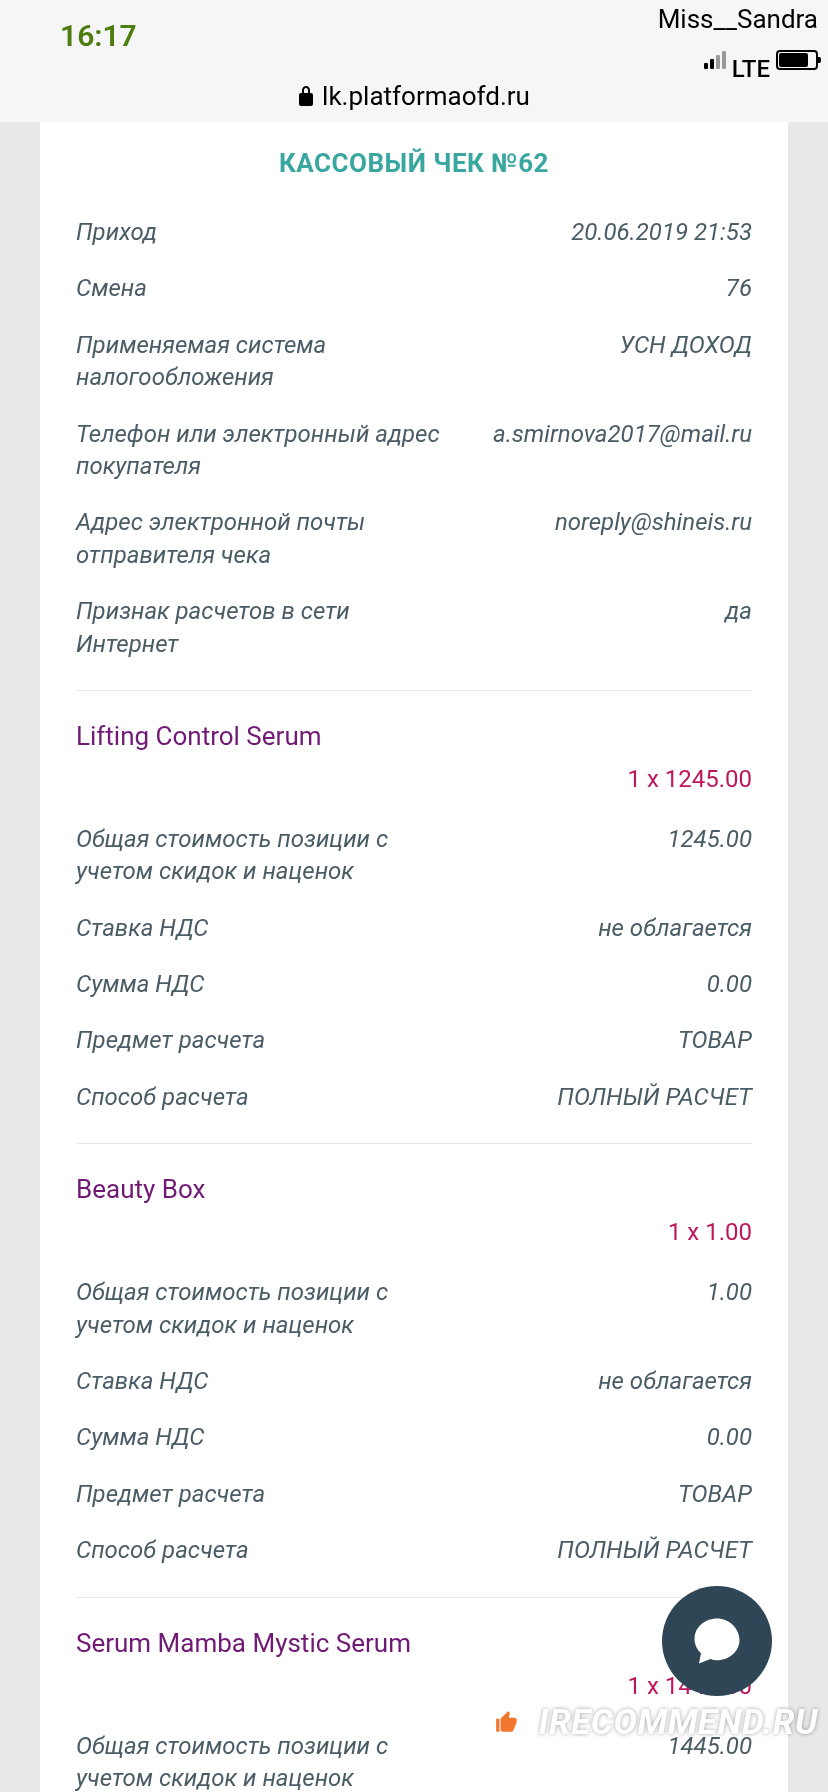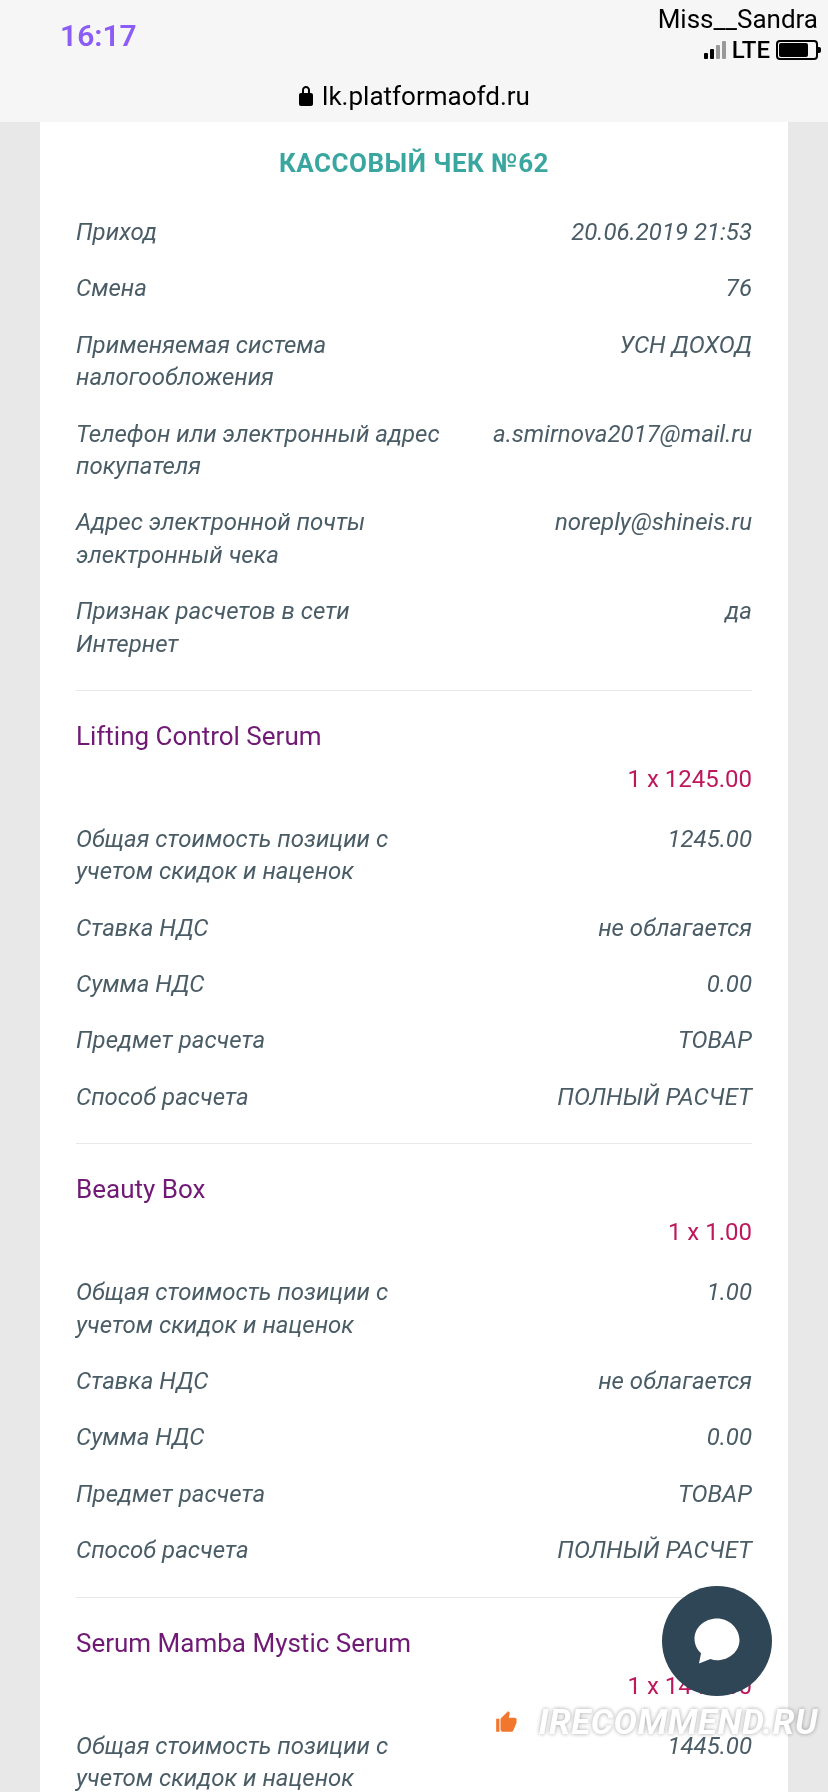--- a/index.html
+++ b/index.html
@@ -16,21 +16,21 @@
     background: #f6f6f6;
     display: flex;
     align-items: center;
     justify-content: space-between;
     padding: 0 50px 0 60px;
     position: relative;
   }
   .status-time {
     font-size: 30px;
     font-weight: 600;
-    color: #8b5cf6;
+    color: #4d7c0f;
   }
   .status-right {
     display: flex;
     align-items: flex-end;
     flex-direction: column;
     gap: 2px;
     position: absolute;
     right: 10px;
     top: 4px;
   }
@@ -43,21 +43,21 @@
     align-items: center;
     gap: 6px;
   }
   .signal-bars { display: flex; align-items: flex-end; gap: 2px; }
   .signal-bars span { width: 4px; background: #999; border-radius: 1px; }
   .signal-bars span.on { background: #000; }
   .signal-bars span:nth-child(1){height:6px;}
   .signal-bars span:nth-child(2){height:10px;}
   .signal-bars span:nth-child(3){height:14px;}
   .signal-bars span:nth-child(4){height:18px;}
-  .lte { font-size: 24px; font-weight: 500; color: #000; }
+  .lte { font-size: 24px; font-weight: 500; color: #000; margin-top: 19px; }
   .battery { width: 42px; height: 20px; border: 2px solid #000; border-radius: 4px; position: relative; }
   .battery::after { content: ""; position: absolute; right: -5px; top: 5px; width: 3px; height: 6px; background: #000; border-radius: 0 2px 2px 0; }
   .battery-fill { position: absolute; left: 1px; top: 1px; bottom: 1px; width: 75%; background: #000; border-radius: 2px; }
 
   .url-bar {
     height: 52px;
     background: #f6f6f6;
     display: flex;
     align-items: center;
     justify-content: center;
@@ -196,21 +196,21 @@
         </div>
         <div class="row">
           <div class="label">Применяемая система налогообложения</div>
           <div class="value">УСН ДОХОД</div>
         </div>
         <div class="row">
           <div class="label">Телефон или электронный адрес покупателя</div>
           <div class="value">a.smirnova2017@mail.ru</div>
         </div>
         <div class="row">
-          <div class="label">Адрес электронной почты электронный чека</div>
+          <div class="label">Адрес электронной почты отправителя чека</div>
           <div class="value">noreply@shineis.ru</div>
         </div>
         <div class="row">
           <div class="label">Признак расчетов в сети Интернет</div>
           <div class="value">да</div>
         </div>
       </div>
 
     <hr class="divider">
 

